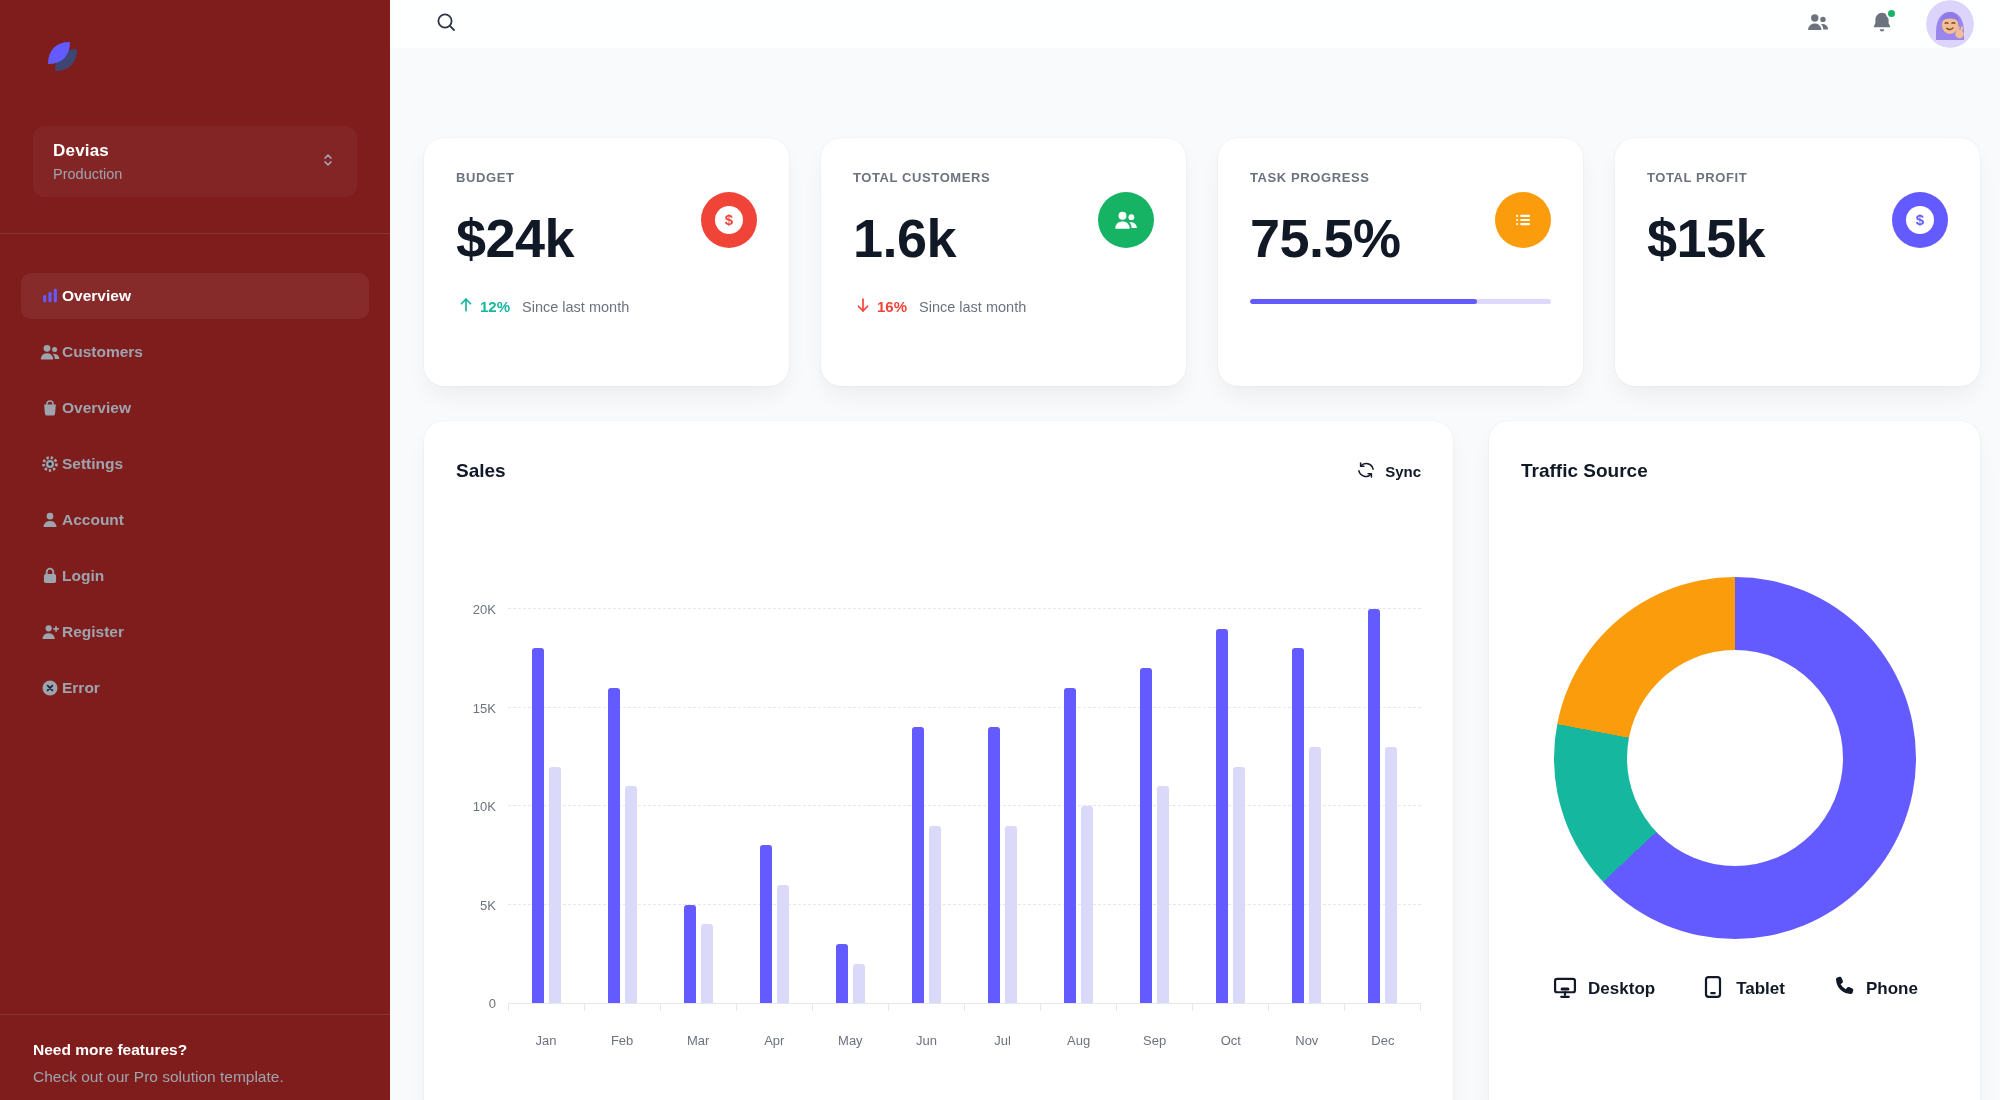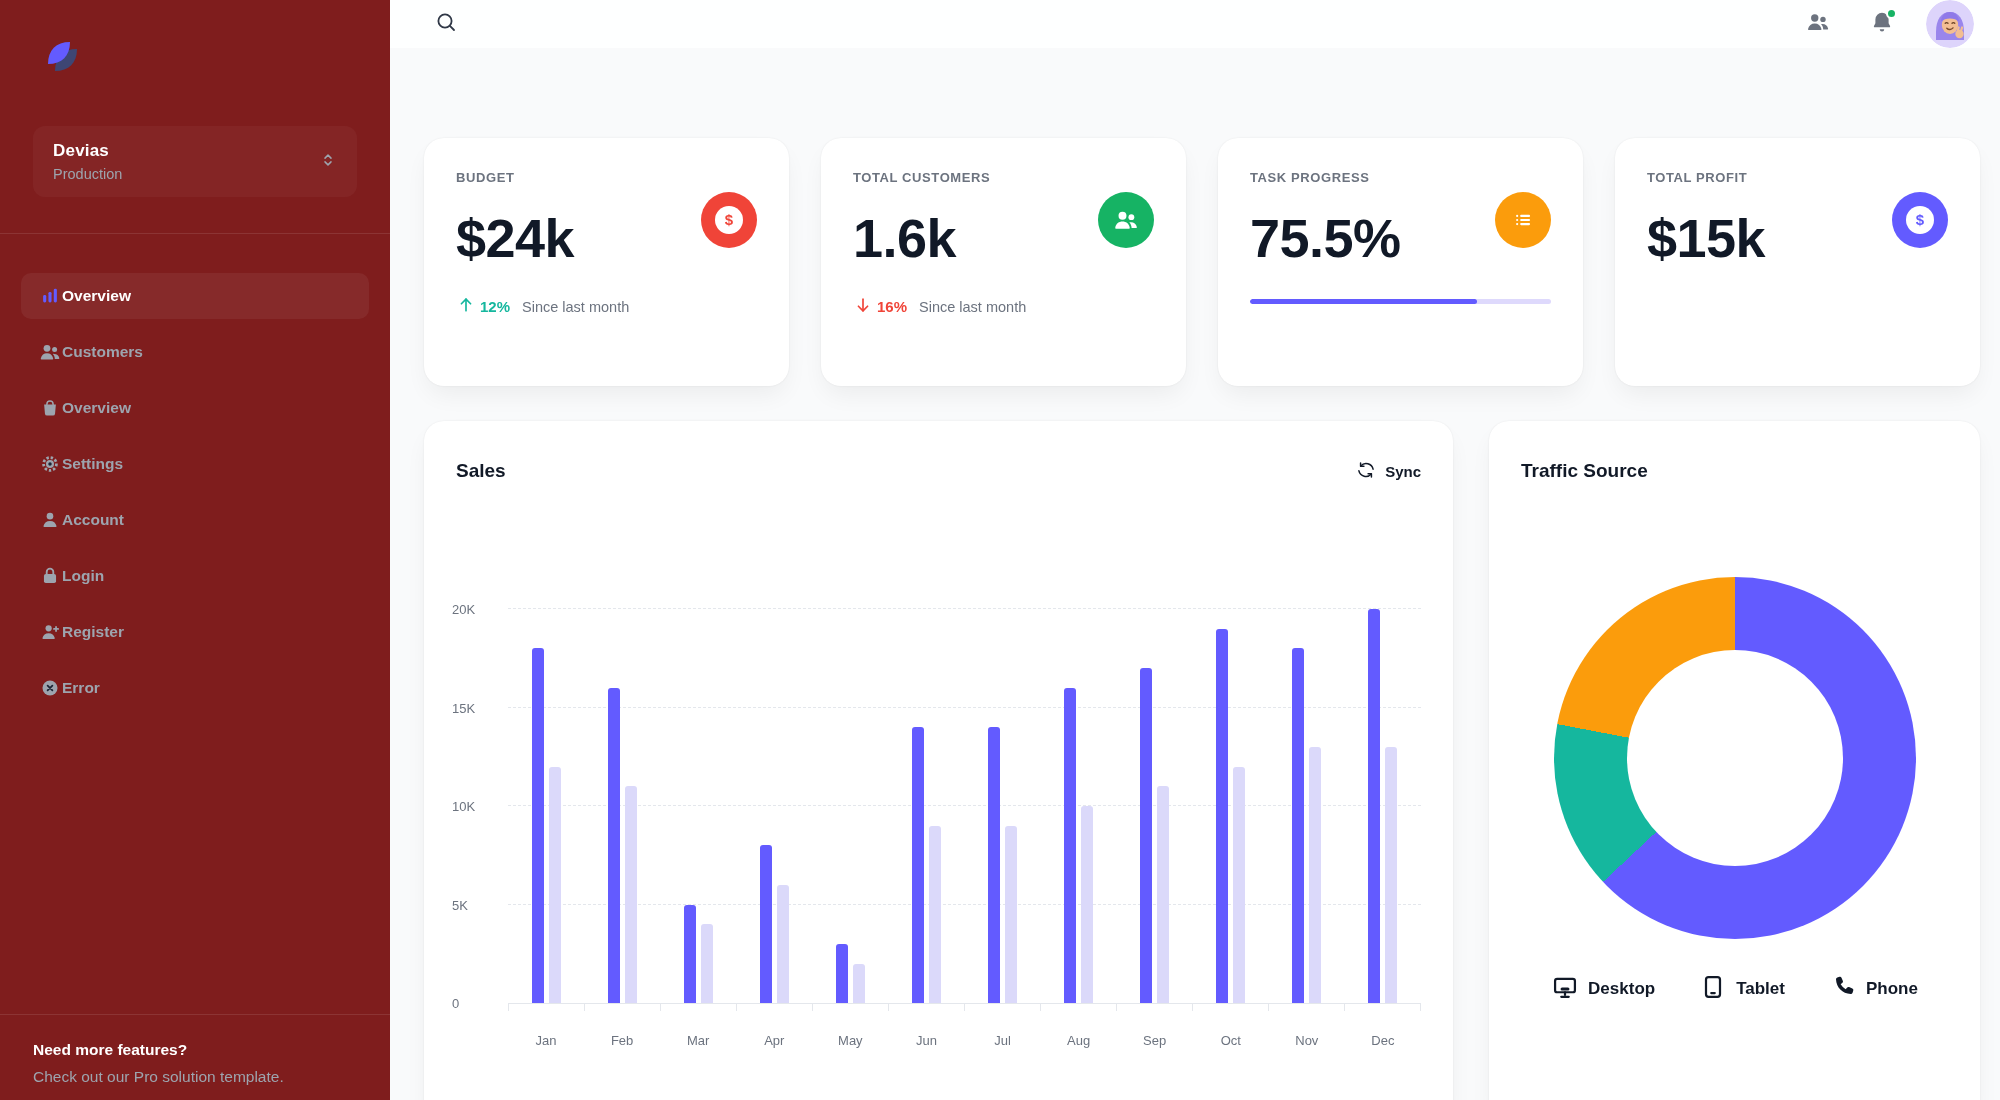--- a/index.html
+++ b/index.html
@@ -72,21 +72,21 @@
   .charts-row { margin-top:35px; display:grid; grid-template-columns:1029px 491px; gap:36px; align-items:start; }
   .panel { height:700px; padding:32px; overflow:hidden; }
   .panel-head { display:flex; align-items:center; justify-content:space-between; height:36px; }
   .panel-title { font-size:19px; font-weight:700; color:#111927; }
   .sync-btn { display:flex; align-items:center; gap:9px; font-size:15px; font-weight:700; color:#111927; cursor:pointer; }
 
   
   .chart { margin-left:52px; margin-top:120px; position:relative; }
   .bars-row { height:395px; display:flex; align-items:flex-end; position:relative; border-bottom:1px solid #E4E7EC; }
   .gridline { position:absolute; left:0; right:0; border-top:1px dashed #E4E7EC; }
-  .ylabel { position:absolute; left:-56px; width:44px; font-size:13px; color:#6C737F; }
+  .ylabel { position:absolute; left:-56px; width:44px; text-align:right; font-size:13px; color:#6C737F; }
   .bar-group { flex:1; display:flex; align-items:flex-end; justify-content:center; gap:5px; height:100%; position:relative; z-index:2; }
   .bar { width:12px; border-radius:3px 3px 0 0; }
   .ticks-row { height:7px; display:flex; }
   .tick-cell { flex:1; border-left:1px solid #E4E7EC; }
   .tick-cell:last-child { border-right:1px solid #E4E7EC; }
   .months-row { display:flex; margin-top:22px; }
   .month-cell { flex:1; text-align:center; font-size:13px; color:#6C737F; }
 
   
   .donut-wrap { margin-top:88px; display:flex; justify-content:center; }

